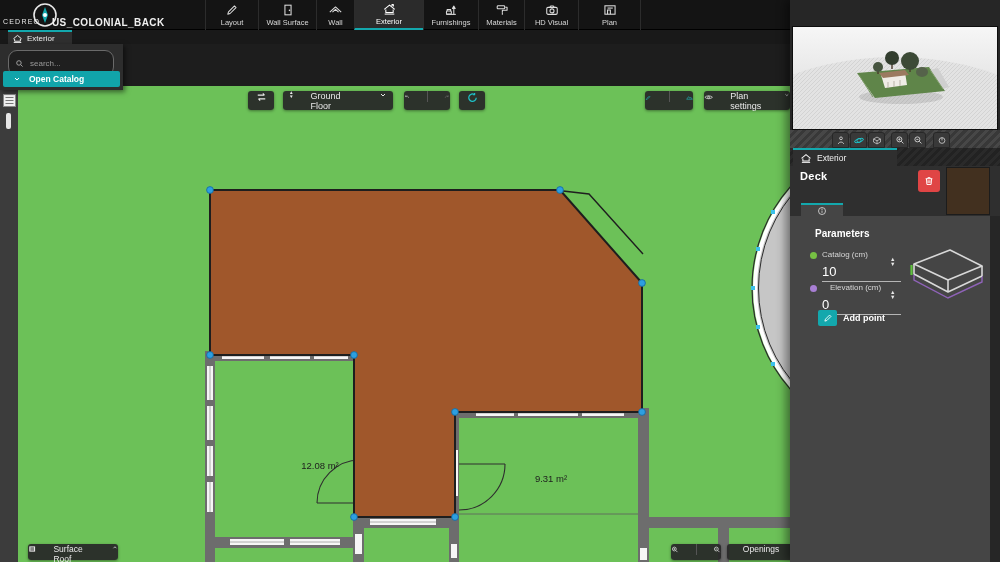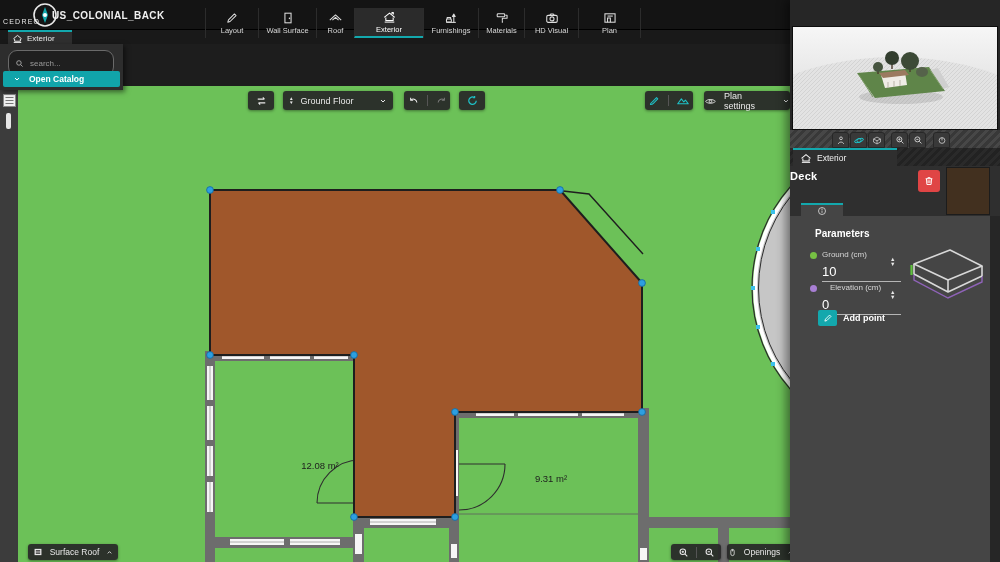--- a/index.html
+++ b/index.html
@@ -4,50 +4,50 @@
 <style>
   html,body{margin:0;padding:0;background:#0c0c0c;}
   *{box-sizing:border-box;font-family:"Liberation Sans",sans-serif;}
   #stage{position:relative;width:1000px;height:562px;overflow:hidden;background:#1a1a1a;}
   .abs{position:absolute;}
   svg{display:block;}
   
   #topbar{left:0;top:0;width:1000px;height:30px;background:#141414;border-bottom:1px solid #000;z-index:30;}
   .logo-circ{left:32px;top:2px;width:26px;height:26px;}
   .logo-txt{left:3px;top:18px;font-size:7px;letter-spacing:1.2px;color:#e8e8e8;}
-  .proj{left:52px;top:1px;width:110px;height:36px;line-height:30px;text-align:left;color:#f0f0f0;font-size:10px;font-weight:bold;letter-spacing:.4px;}
-  .mtab{top:0;height:30px;border-left:1px solid #2c2c2c;display:flex;flex-direction:column;align-items:center;justify-content:center;gap:1px;color:#d8d8d8;cursor:pointer;margin-top:8px;}
+  .proj{left:52px;top:8px;width:110px;height:36px;line-height:30px;text-align:left;color:#f0f0f0;font-size:10px;font-weight:bold;letter-spacing:.4px;}
+  .mtab{top:0;height:30px;border-left:1px solid #2c2c2c;display:flex;flex-direction:column;align-items:center;justify-content:center;gap:1px;color:#d8d8d8;cursor:pointer;}
   .mtab .lbl{font-size:7.5px;}
   .mtab.active{background:#2b2b2b;border-bottom:2px solid #13a8ad;color:#fff;}
   .winic{top:6px;width:17px;height:17px;display:flex;align-items:center;justify-content:center;color:#dcdcdc;}
   
   #subrow{left:0;top:30px;width:790px;height:14px;background:#191919;z-index:25;}
   #subtab{left:8px;top:0;width:64px;height:14px;background:#2f2f2f;border-top:2px solid #13a8ad;display:flex;align-items:center;gap:4px;padding-left:4px;color:#eee;font-size:8px;}
   
   #leftpanel{left:0;top:44px;width:123px;height:46px;background:#2d2d2d;box-shadow:2px 2px 5px rgba(0,0,0,.5);z-index:25;}
   .searchpill{left:8px;top:6px;width:106px;height:17px;background:#1f1f1f;border:1px solid #6a6a6a;border-radius:9px;display:flex;align-items:center;gap:4px;padding:12px 6px;}
   .searchpill input{background:transparent;border:none;outline:none;color:#cfcfcf;font-size:8px;width:78px;}
   .searchpill input::placeholder{color:#9a9a9a;}
   .opencat{left:3px;top:27px;width:117px;height:16px;background:#11a4aa;border-radius:2px;display:flex;align-items:center;gap:8px;padding-left:10px;color:#fff;font-size:8.5px;font-weight:bold;cursor:pointer;}
   
   #darkstrip{left:0;top:44px;width:790px;height:42px;background:#1d1d1d;z-index:1;}
   #canvas{left:18px;top:86px;width:772px;height:476px;background:#6cc158;overflow:hidden;z-index:2;}
   #lstrip{left:0;top:86px;width:18px;height:476px;background:#3c3c3c;z-index:3;}
-  .tbtn{background:rgba(40,40,40,.94);border-radius:3px;color:#e9e9e9;display:flex;align-items:center;justify-content:center;gap:7px;font-size:9px;box-shadow:0 1px 3px rgba(0,0,0,.4);cursor:pointer;z-index:10;}
+  .tbtn{background:rgba(40,40,40,.94);border-radius:3px;color:#e9e9e9;display:flex;justify-content:center;gap:17px;font-size:9px;box-shadow:0 1px 3px rgba(0,0,0,.4);cursor:pointer;z-index:10;}
   .divv{width:1px;height:11px;background:#555;}
   .spin{display:flex;flex-direction:column;line-height:4px;font-size:4.6px;color:#e9e9e9;}
   
   #rpanel{left:790px;top:0;width:210px;height:562px;background:#262626;box-shadow:-4px 0 9px rgba(0,0,0,.45);z-index:40;}
   #preview{left:2px;top:26px;width:206px;height:104px;border:1px solid #0d0d0d;background:#e8e8e8;}
   #pvbar{left:0;top:130px;width:210px;height:18px;background:repeating-linear-gradient(135deg,#474747 0 3px,#383838 3px 6px);}
   .pvbtn{top:2px;height:16px;background:#393939;border:1px solid #272727;border-radius:3px 3px 0 0;display:flex;align-items:center;justify-content:center;color:#cfcfcf;cursor:pointer;}
   #ptabrow{left:0;top:148px;width:210px;height:18px;background:repeating-linear-gradient(135deg,#2a2a2a 0 3px,#222 3px 6px);}
   #ptab{left:3px;top:0;width:104px;height:18px;background:#2f2f2f;border-top:2px solid #13a8ad;display:flex;align-items:center;gap:5px;padding-left:7px;color:#f2f2f2;font-size:8.5px;}
   #phead{left:0;top:166px;width:210px;height:50px;background:#2f2f2f;}
-  .decktitle{left:0;top:4px;font-size:11px;color:#fff;font-weight:bold;letter-spacing:.3px;}
+  .decktitle{left:10px;top:4px;font-size:11px;color:#fff;font-weight:bold;letter-spacing:.3px;}
   .trashbtn{left:128px;top:4px;width:22px;height:22px;background:#e04545;border-radius:3px;display:flex;align-items:center;justify-content:center;cursor:pointer;}
   .woodthumb{left:156px;top:1px;width:44px;height:48px;border:1px solid #1c1c1c;
      background:repeating-linear-gradient(90deg,rgba(0,0,0,.35) 0 1px,transparent 1px 15px),
                 repeating-linear-gradient(180deg,#4e3a29 0 6px,#37281c 6px 8px,#453late 0 0);
      background-color:#42301f;cursor:pointer;}
   #infotab{left:11px;top:203px;width:42px;height:13px;background:#454545;border-top:2px solid #13a8ad;display:flex;align-items:center;justify-content:center;color:#ddd;cursor:pointer;}
   #pcontent{left:0;top:216px;width:200px;height:346px;background:#454545;color:#e6e6e6;}
   .ptitle{left:25px;top:12px;font-size:10px;font-weight:bold;color:#fff;}
   .dot{width:7px;height:7px;border-radius:50%;}
   .fldlbl{font-size:8px;color:#d6d6d6;}
@@ -83,21 +83,21 @@
           <rect x="4.5" y="2.5" width="7" height="11"></rect>
           <circle cx="9.7" cy="8.4" r=".9" fill="#ddd" stroke="none"></circle>
         </svg>
       <span class="lbl">Wall Surface</span>
     </div>
     <div class="abs mtab" style="left:316px;width:38px;">
       <svg width="15" height="14" viewBox="0 0 16 16" fill="none" stroke="#ddd" stroke-width="1.2" stroke-linejoin="round">
           <path d="M1.5 10.5 L8 4.5 L14.5 10.5"></path>
           <path d="M4.5 10.5 L8 7.2 L11.5 10.5"></path>
         </svg>
-      <span class="lbl">Roof</span>
+      <span class="lbl">Wall</span>
     </div>
     <div class="abs mtab active" style="left:354px;width:69px;">
       <svg width="15" height="14" viewBox="0 0 16 16" fill="none" stroke="#fff" stroke-width="1.2" stroke-linejoin="round">
           <path d="M2 8.5 L8 3.5 L14 8.5"></path>
           <path d="M3.8 8.5 V12 H12.2 V8.5"></path>
           <path d="M10.8 4.8 V3 h1.6 v2"></path>
           <path d="M2.5 13.8 h11"></path>
         </svg>
       <span class="lbl">Exterior</span>
     </div>
@@ -472,21 +472,21 @@
           <circle cx="8" cy="8" r="5.6"></circle>
           <path d="M8 7.2 V11"></path>
           <circle cx="8" cy="5" r="0.9" fill="#ddd" stroke="none"></circle>
         </svg>
     </div>
 
     <div class="abs" id="pcontent">
       <div class="abs ptitle">Parameters</div>
 
       <div class="abs dot" style="left:20px;top:36px;background:#76c043;"></div>
-      <div class="abs fldlbl" style="left:32px;top:34px;">Ground (cm)</div>
+      <div class="abs fldlbl" style="left:32px;top:34px;">Catalog (cm)</div>
       <div class="abs fld" style="left:32px;top:46px;">
         <input value="10" style="">
       </div>
       <span class="abs spin" style="left:100px;top:41px;font-size:5.5px;line-height:5px;">
           <span>▲</span>
           <span>▼</span>
         </span>
 
       <div class="abs dot" style="left:20px;top:69px;background:#a87fd4;"></div>
       <div class="abs fldlbl" style="left:40px;top:67px;text-align:right;">Elevation (cm)</div>

